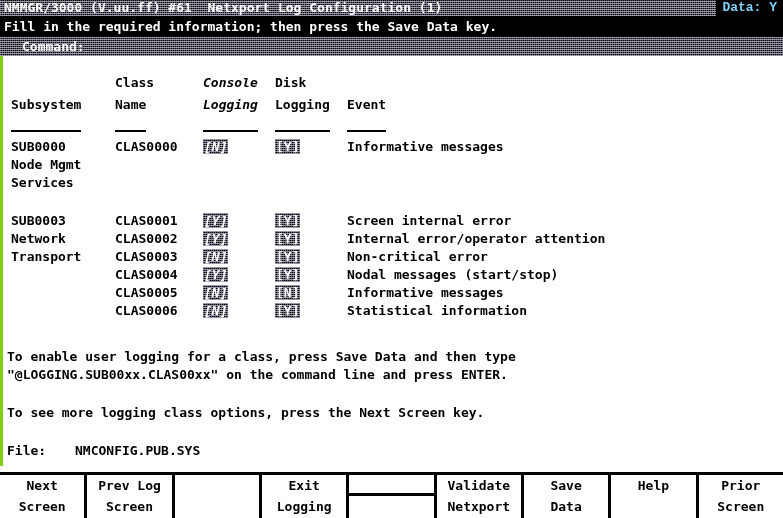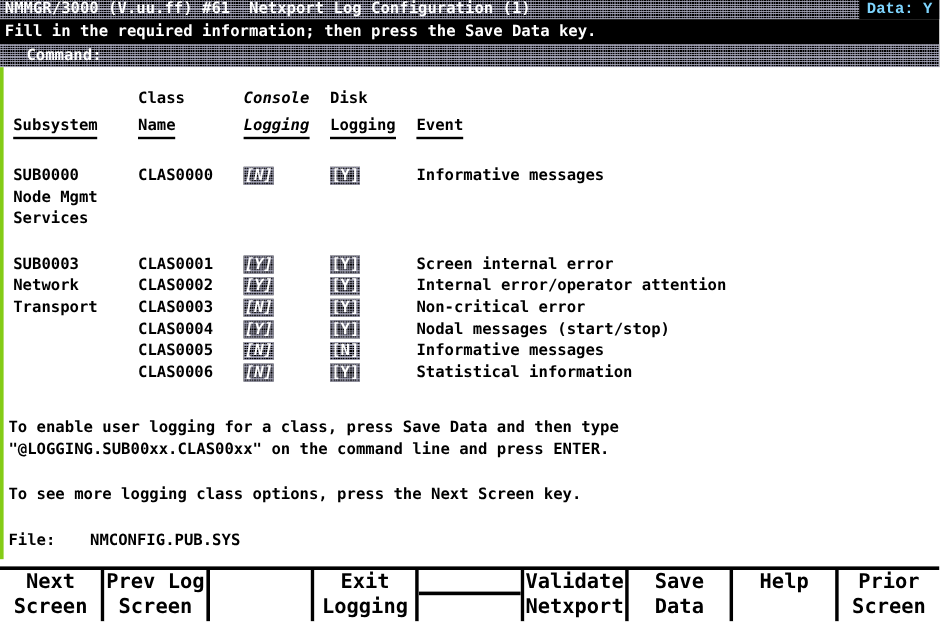--- a/index.html
+++ b/index.html
@@ -117,21 +117,21 @@
     white-space: pre;
   }
   .cell {
     position: absolute;
     top: 0;
     white-space: pre;
     font-weight: bold;
   }
   .uline {
     border-bottom: 2px solid #000000;
-    padding-bottom: 0px;
+    padding-bottom: 16px;
     line-height: 15px;
     height: 17px;
     display: inline-block;
   }
   .field {
     position: absolute;
     top: 1px;
     height: 15px;
     line-height: 15px;
     color: #ffffff;
@@ -173,21 +173,21 @@
     overflow: hidden;
   }
   .fkey:last-child { border-right: none; }
   .fkey .l1, .fkey .l2 {
     width: 100%;
     text-align: center;
     height: 21px;
     line-height: 21px;
     white-space: pre;
     font-weight: bold;
-    font-size: 17px;
+    font-size: 13px;
     box-sizing: border-box;
   }
   .fkey .l1 { border-bottom: 0px; }
   .fkey.blank .l1 { border-bottom: 3px solid #000000; }
   #fkeys .fkey.blank .l2 { }
 </style>
 </head>
 <body>
 
 <div id="screen">

